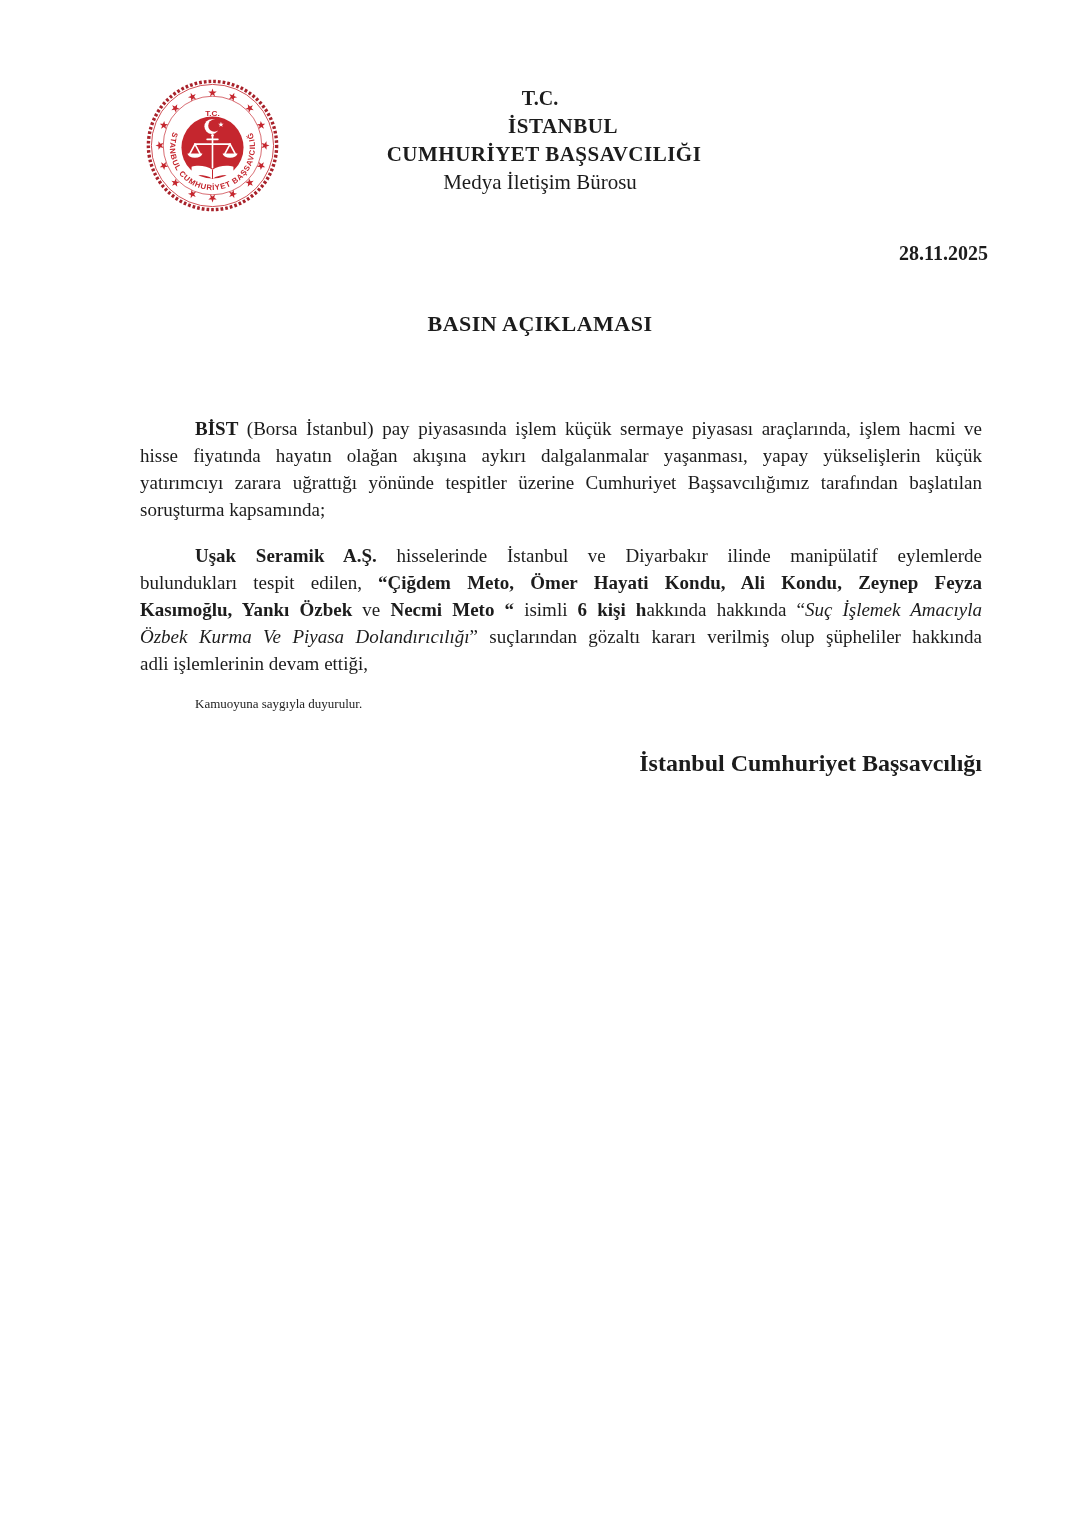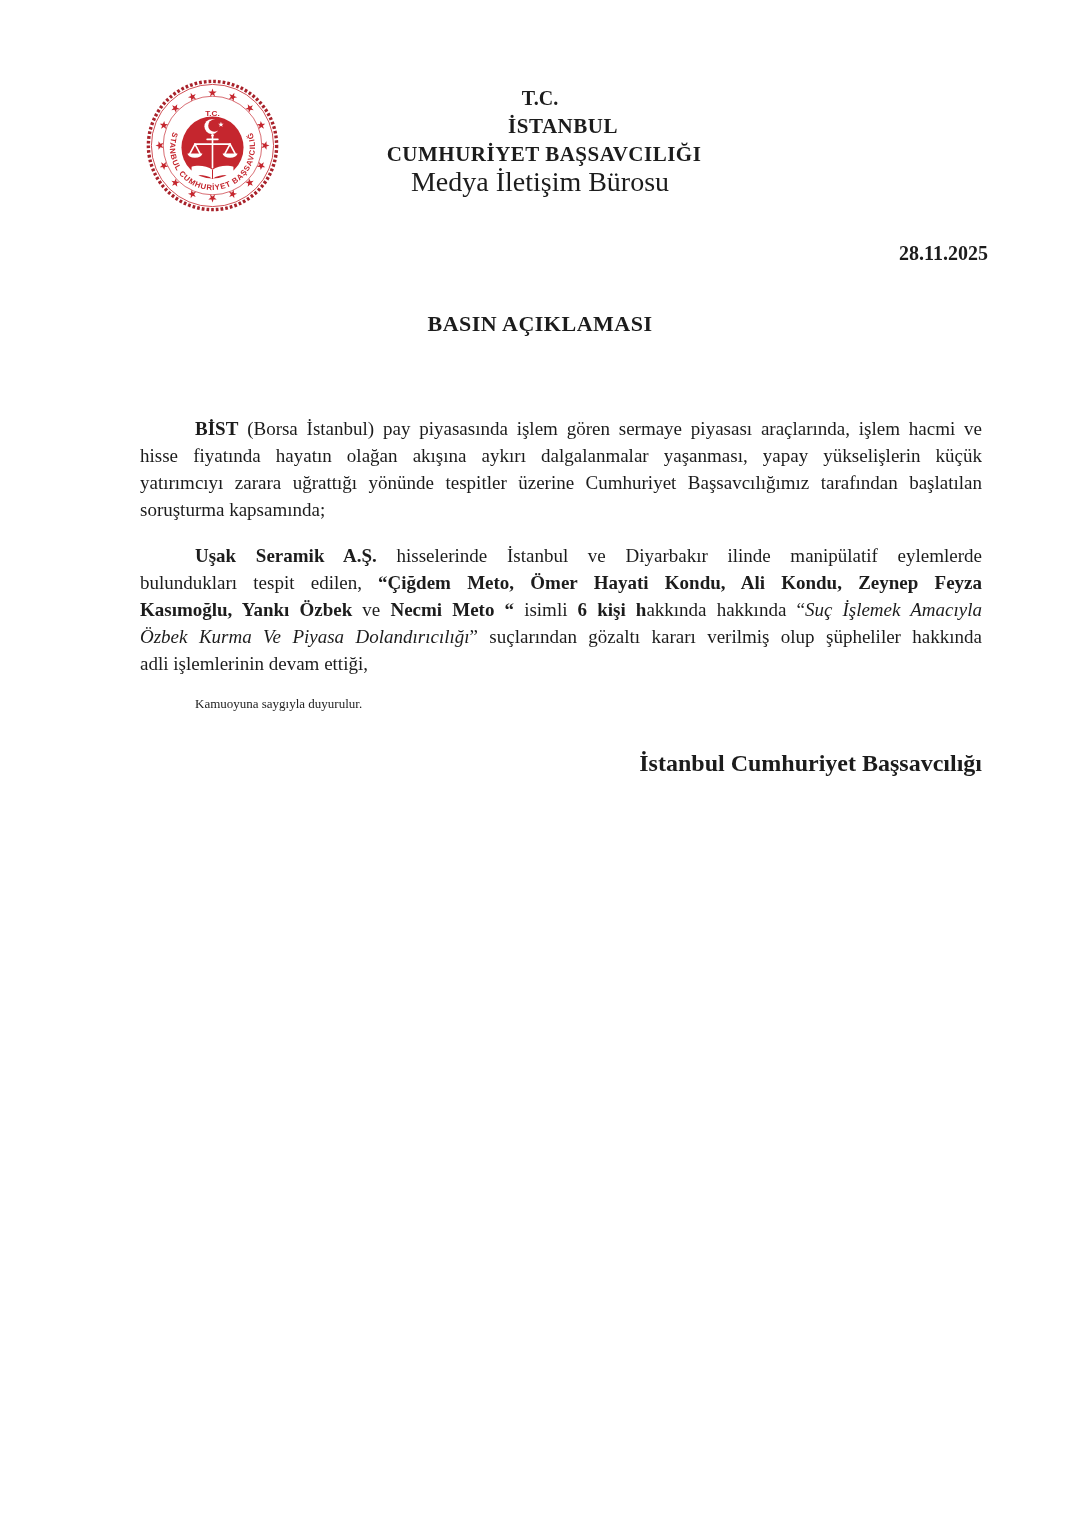--- a/index.html
+++ b/index.html
@@ -22,21 +22,21 @@
 
   
   .letterhead {
     padding-top: 84px;
     text-align: center;
     line-height: 28px;
   }
   .lh-tc        { font-size: 20px; font-weight: bold; }
   .lh-city      { font-size: 21px; font-weight: bold; letter-spacing: 0.5px; margin-left: 46px; }
   .lh-office    { font-size: 21px; font-weight: bold; letter-spacing: 0.5px; padding-left: 8px; }
-  .lh-bureau    { font-size: 28px; }
+  .lh-bureau    { font-size: 21px; }
 
   
   .date-row {
     margin-top: 44px;
     padding-right: 92px;
     text-align: right;
     font-size: 20px; font-weight: bold;
     line-height: 26px;
   }
 
@@ -152,21 +152,21 @@
     <div class="lh-office">CUMHURİYET BAŞSAVCILIĞI</div>
     <div class="lh-bureau">Medya İletişim Bürosu</div>
   </div>
 
   <div class="date-row">28.11.2025</div>
 
   <div class="doc-title">BASIN AÇIKLAMASI</div>
 
   <div class="body-text">
     <div class="para p1">
-        <div class="line"><span class="b">BİST</span><span> (Borsa İstanbul) pay piyasasında işlem gören sermaye piyasası araçlarında, işlem hacmi ve</span></div>
+        <div class="line"><span class="b">BİST</span><span> (Borsa İstanbul) pay piyasasında işlem küçük sermaye piyasası araçlarında, işlem hacmi ve</span></div>
         <div class="line"><span>hisse fiyatında hayatın olağan akışına aykırı dalgalanmalar yaşanması, yapay yükselişlerin küçük</span></div>
         <div class="line"><span>yatırımcıyı zarara uğrattığı yönünde tespitler üzerine Cumhuriyet Başsavcılığımız tarafından başlatılan</span></div>
         <div class="line last"><span>soruşturma kapsamında;</span></div>
       </div>
     <div class="para p2">
         <div class="line"><span class="b">Uşak Seramik A.Ş.</span><span> hisselerinde İstanbul ve Diyarbakır ilinde manipülatif eylemlerde</span></div>
         <div class="line"><span>bulundukları tespit edilen, </span><span class="b">“Çiğdem Meto, Ömer Hayati Kondu, Ali Kondu, Zeynep Feyza</span></div>
         <div class="line"><span class="b">Kasımoğlu, Yankı Özbek</span><span> ve </span><span class="b">Necmi Meto “</span><span> isimli </span><span class="b">6 kişi h</span><span>akkında hakkında “</span><span class="i">Suç İşlemek Amacıyla</span></div>
         <div class="line"><span class="i">Özbek Kurma Ve Piyasa Dolandırıcılığı</span><span>” suçlarından gözaltı kararı verilmiş olup şüpheliler hakkında</span></div>
         <div class="line last"><span>adli işlemlerinin devam ettiği,</span></div>

